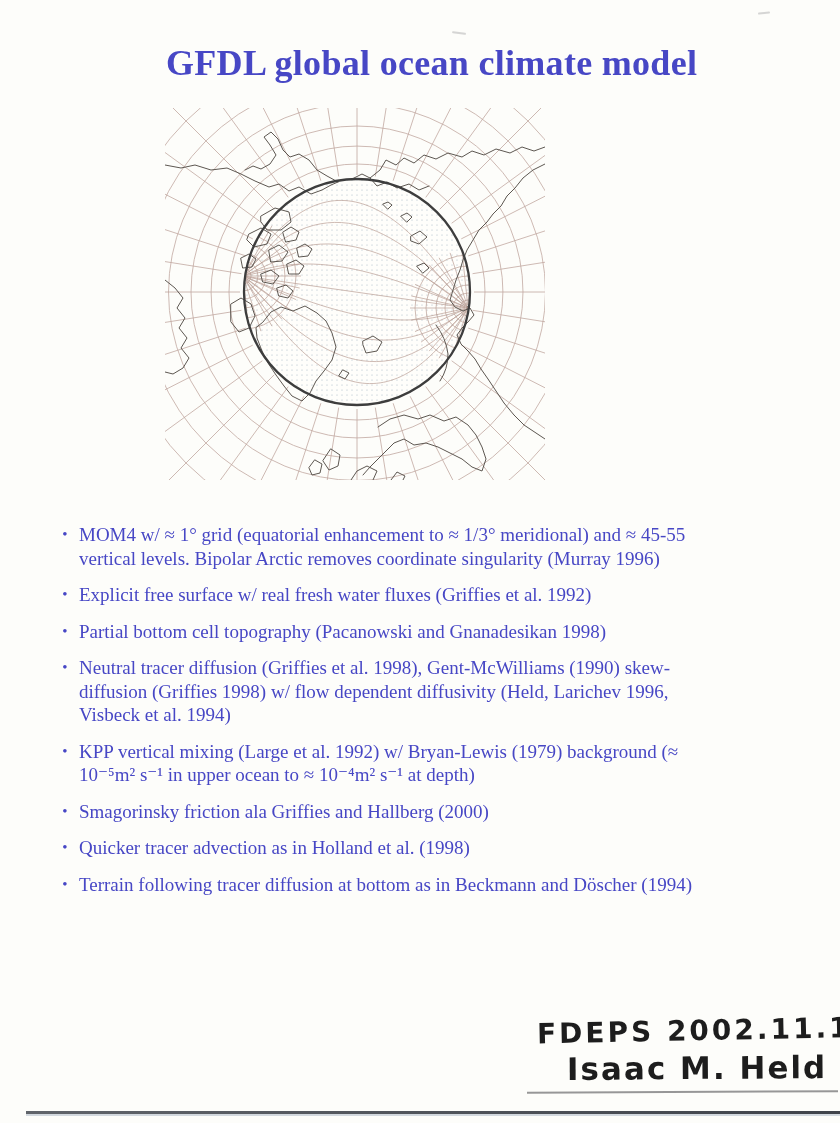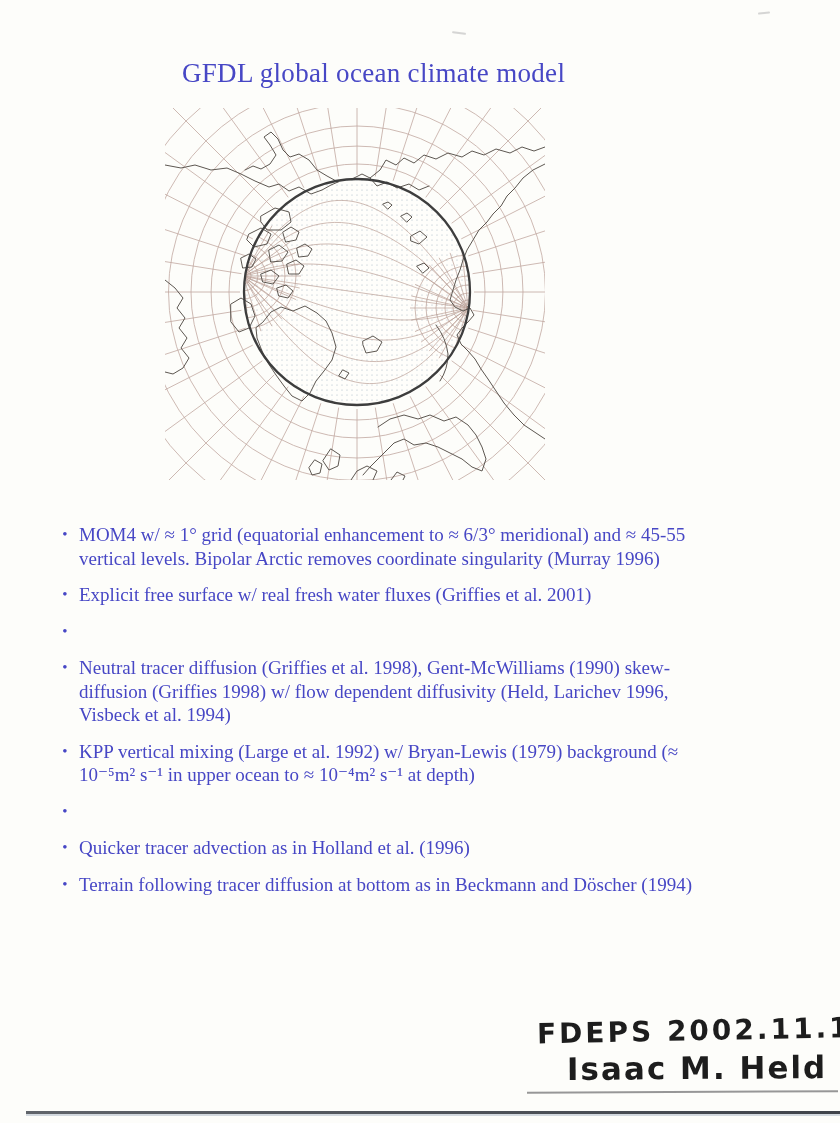--- a/index.html
+++ b/index.html
@@ -2,22 +2,22 @@
 <html style="--text-blue: #4747c5; --grid-line: #b2938a; --map-circle: #3d3d3d; --handwriting: #1d1d1d;"><head>
 <meta charset="utf-8">
 <style>
   html,body{margin:0;padding:0;background:#dcdcdc;}
   .page{
     position:relative;width:840px;height:1123px;margin:0 auto;
     background:#fdfdfa;overflow:hidden;
     font-family:"Liberation Serif","DejaVu Serif",serif;
   }
   .slide-title{
-    position:absolute;left:166px;top:42px;margin:16px;
-    font-size:27px;font-weight:400;letter-spacing:.3px;
+    position:absolute;left:166px;top:42px;margin:0;
+    font-size:36px;font-weight:700;letter-spacing:.3px;
     color:var(--text-blue,#4747c5);
   }
   .map{position:absolute;left:165px;top:108px;width:380px;height:372px;margin:0;}
   .bullets{
     position:absolute;left:60px;top:523px;width:648px;
     margin:0;padding:0;list-style:none;
   }
   .bullets li{
     display:flex;gap:9px;margin:0 0 13px 0;
     font-size:19px;line-height:23.5px;
@@ -233,43 +233,45 @@
         <path d="M178 262 l6 3 l-4 6 l-6 -3 z" stroke="#5d5751" stroke-width="1" fill="none" stroke-linejoin="round" stroke-linecap="round"></path>
         <path d="M186 372 L192 363 L202 358 L212 363 L208 372" stroke="#5d5751" stroke-width="1" fill="none" stroke-linejoin="round" stroke-linecap="round"></path>
         <path d="M226 372 L232 364 L240 368 L238 372" stroke="#5d5751" stroke-width="1" fill="none" stroke-linejoin="round" stroke-linecap="round"></path>
         <circle cx="192" cy="184" r="113" stroke="#3d3d3d" stroke-width="2.3" fill="none"></circle>
       </svg>
   </figure>
 
   <ul class="bullets">
     <li>
         <span class="marker">•</span>
-        <span>MOM4 w/ ≈ 1° grid (equatorial enhancement to ≈ 6/3° meridional) and ≈ 45-55 vertical levels.  Bipolar Arctic removes coordinate singularity (Murray 1996)</span>
-      </li>
-    <li>
-        <span class="marker">•</span>
-        <span>Explicit free surface w/ real fresh water fluxes (Griffies et al. 2001)</span>
-      </li>
-    <li>
-        <span class="marker">•</span>
+        <span>MOM4 w/ ≈ 1° grid (equatorial enhancement to ≈ 1/3° meridional) and ≈ 45-55 vertical levels.  Bipolar Arctic removes coordinate singularity (Murray 1996)</span>
+      </li>
+    <li>
+        <span class="marker">•</span>
+        <span>Explicit free surface w/ real fresh water fluxes (Griffies et al. 1992)</span>
+      </li>
+    <li>
+        <span class="marker">•</span>
+        <span>Partial bottom cell topography (Pacanowski and Gnanadesikan 1998)</span>
       </li>
     <li>
         <span class="marker">•</span>
         <span>Neutral tracer diffusion (Griffies et al. 1998), Gent-McWilliams (1990) skew-diffusion (Griffies 1998) w/ flow dependent diffusivity (Held, Larichev 1996, Visbeck et al. 1994)</span>
       </li>
     <li>
         <span class="marker">•</span>
         <span>KPP vertical mixing (Large et al. 1992) w/ Bryan-Lewis (1979) background (≈ 10⁻⁵m² s⁻¹ in upper ocean to ≈ 10⁻⁴m² s⁻¹ at depth)</span>
       </li>
     <li>
         <span class="marker">•</span>
-      </li>
-    <li>
-        <span class="marker">•</span>
-        <span>Quicker tracer advection as in Holland et al. (1996)</span>
+        <span>Smagorinsky friction ala Griffies and Hallberg (2000)</span>
+      </li>
+    <li>
+        <span class="marker">•</span>
+        <span>Quicker tracer advection as in Holland et al. (1998)</span>
       </li>
     <li>
         <span class="marker">•</span>
         <span>Terrain following tracer diffusion at bottom as in Beckmann and Döscher (1994)</span>
       </li>
   </ul>
 
   <div class="hw hw1">FDEPS 2002.11.15</div>
   <div class="hw hw2">Isaac M. Held</div>
   <div class="hw-underline"></div>

